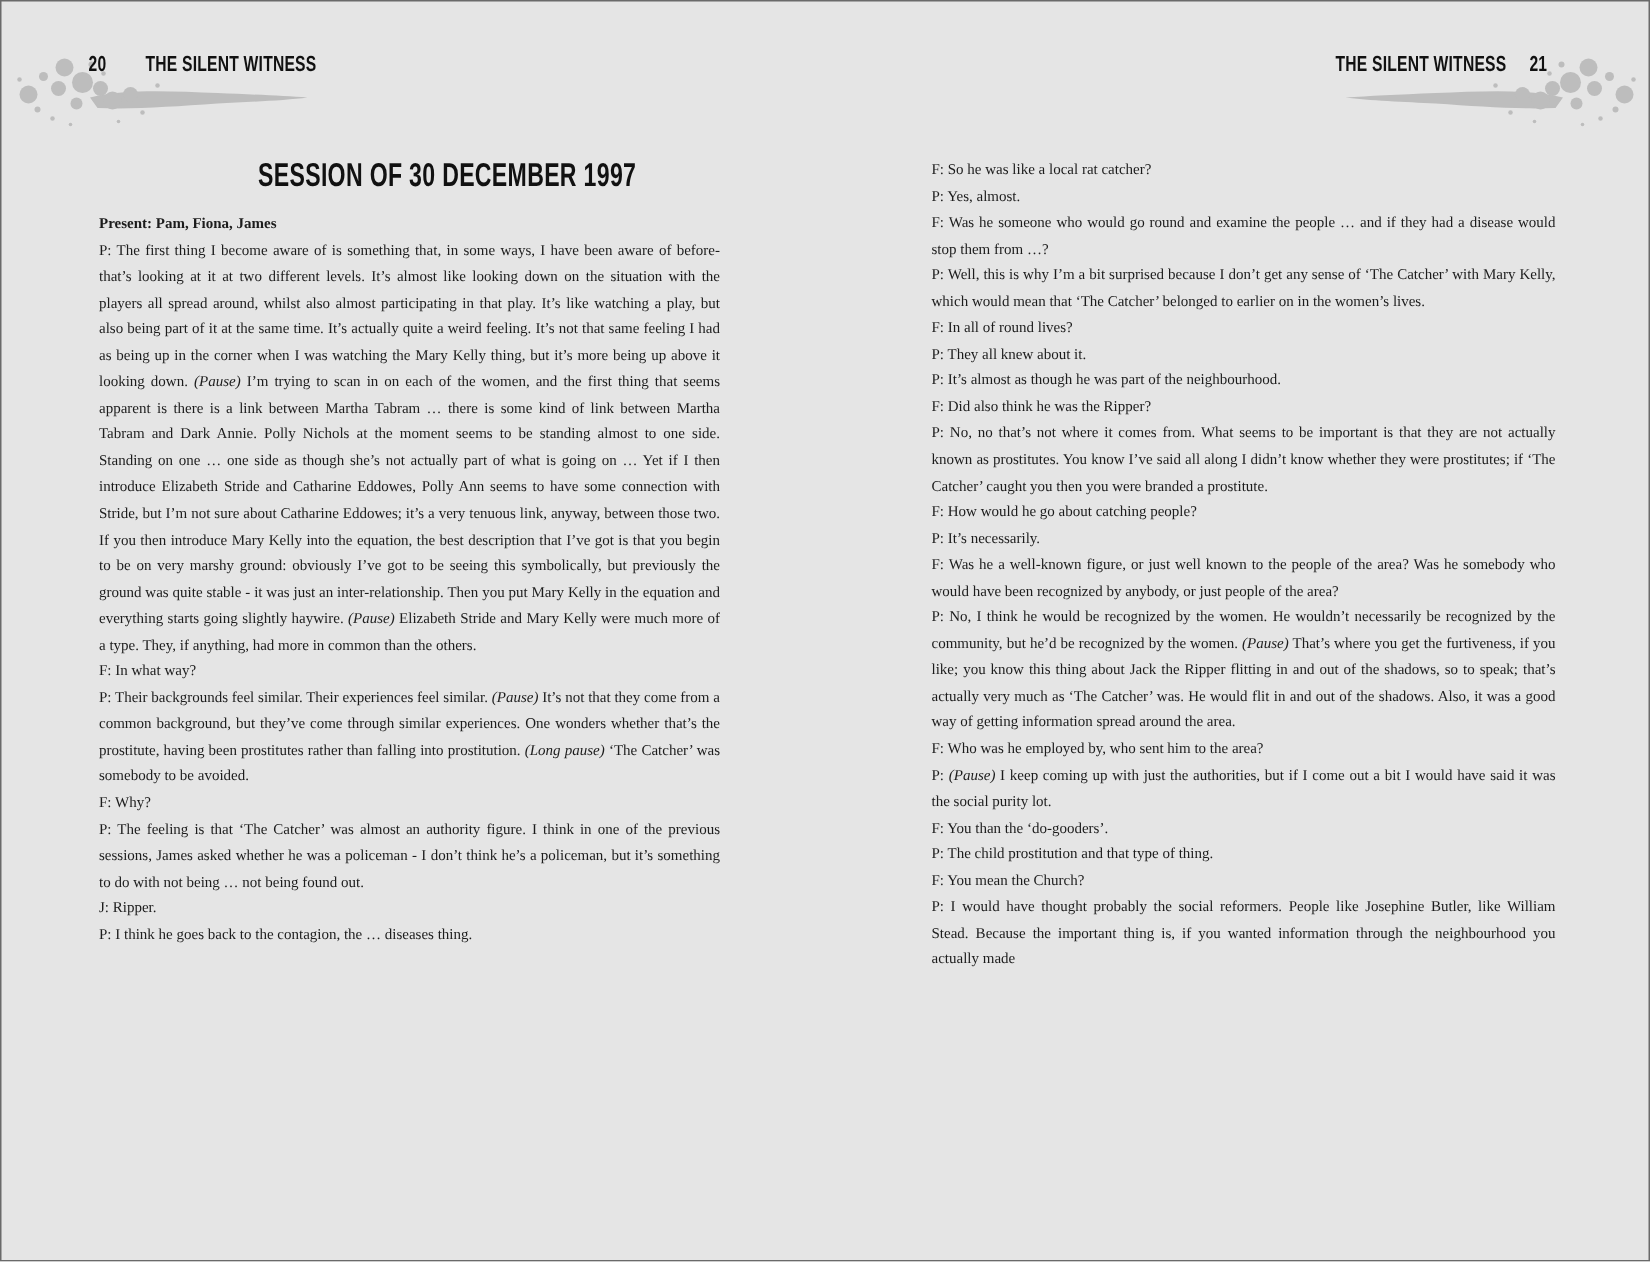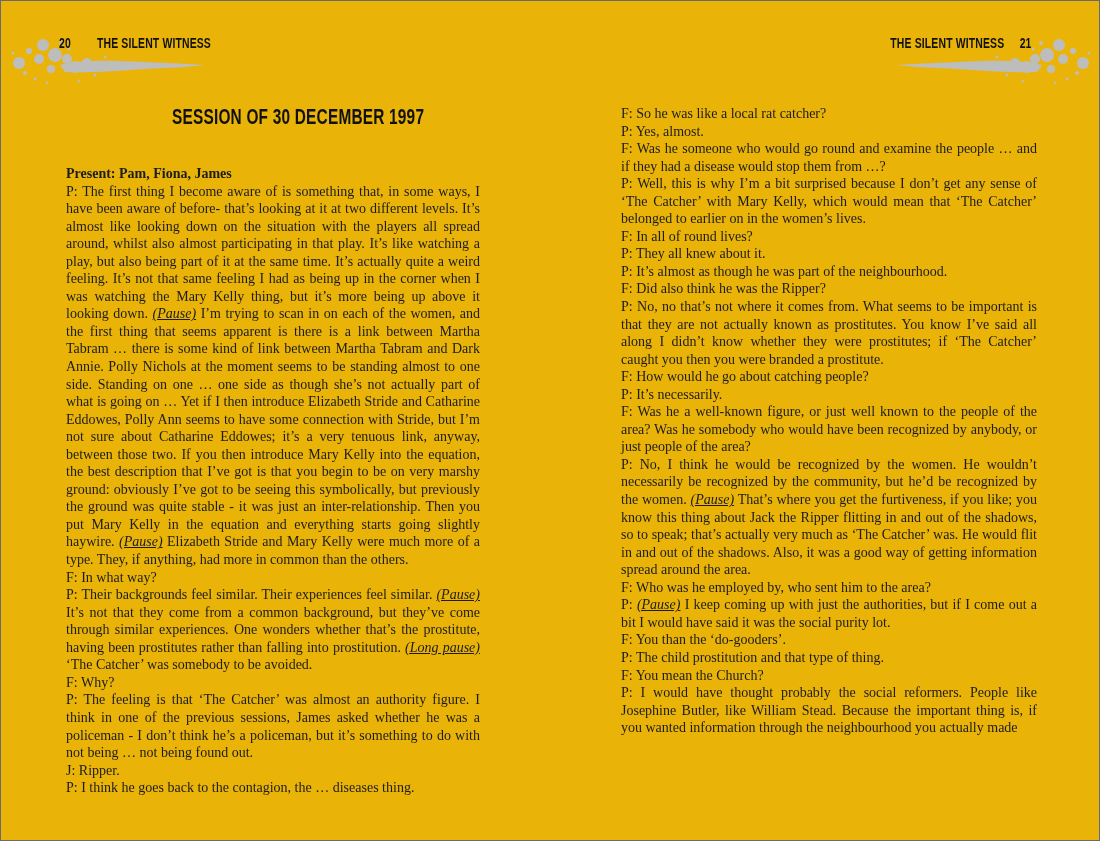--- a/index.html
+++ b/index.html
@@ -6,21 +6,21 @@
     body {
       width: 1100px; height: 841px; overflow: hidden;
       background: #ffffff;
       font-family: "Liberation Serif", "DejaVu Serif", serif;
       color: #1c1c1c;
     }
     .spread {
       position: relative;
       width: 1098px; height: 839px;
       border: 1px solid #6a6a6a;
-      background: #eab308;
+      background: #e5e5e5;
     }
     .page { position: absolute; top: 0; height: 839px; }
     .page-left { left: 0; width: 549px; }
     .page-right { left: 549px; width: 549px; }
 
     .running-head {
       position: absolute; top: 34px;
       font-family: "Liberation Sans", "DejaVu Sans", sans-serif;
       font-weight: bold;
       font-size: 14.5px;
@@ -42,29 +42,29 @@
       position: absolute; top: 103px; left: 171px;
       font-family: "Liberation Sans", "DejaVu Sans", sans-serif;
       font-weight: bold; font-size: 22px;
       transform: scaleX(0.7); transform-origin: left center;
       letter-spacing: 0.3px;
       color: #111; white-space: nowrap;
     }
 
     .text-block {
       position: absolute;
-      font-size: 14px;
+      font-size: 10px;
       line-height: 17.55px;
       text-align: justify;
     }
-    .page-left .text-block { left: 65px; top: 140px; width: 414px; margin-top: 24px; }
+    .page-left .text-block { left: 65px; top: 140px; width: 414px; }
     .page-right .text-block { left: 71px; top: 104px; width: 416px; }
     .text-block p { margin: 0; }
     .present { font-weight: bold; }
-    .direction { font-style: italic; text-decoration: underline; }
+    .direction { font-style: italic; }
   </style>
 </head>
 <body>
 
 <div class="spread">
 
   <div class="page page-left">
     <svg class="splatter" width="210" height="70" viewBox="0 0 210 70">
       <g fill="#bdbdbd">
         <path d="M55 42 C80 36 110 38 140 39 C165 40 185 41 200 42 C185 44 160 45 140 46 C110 48 85 50 60 49 Z"></path>

